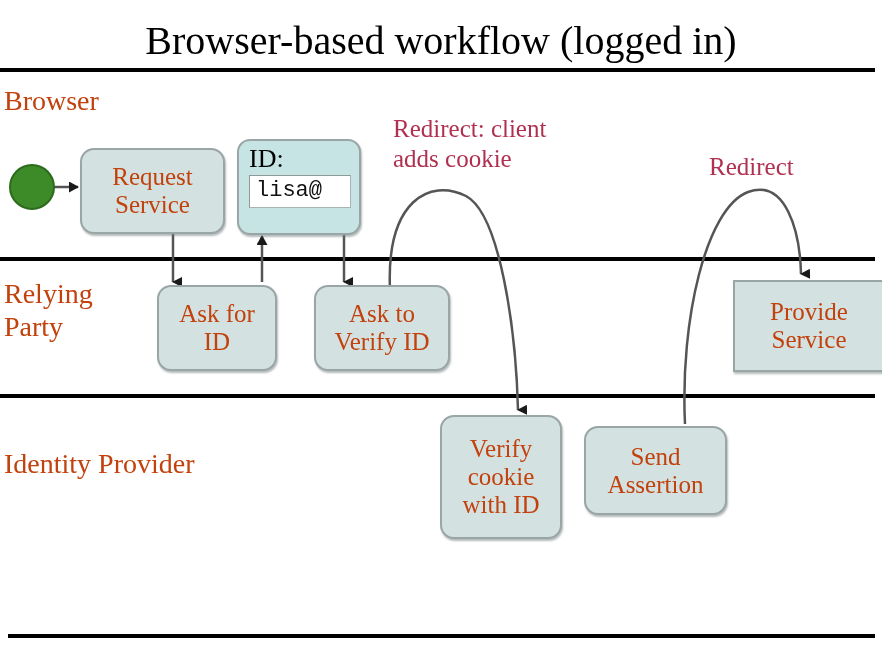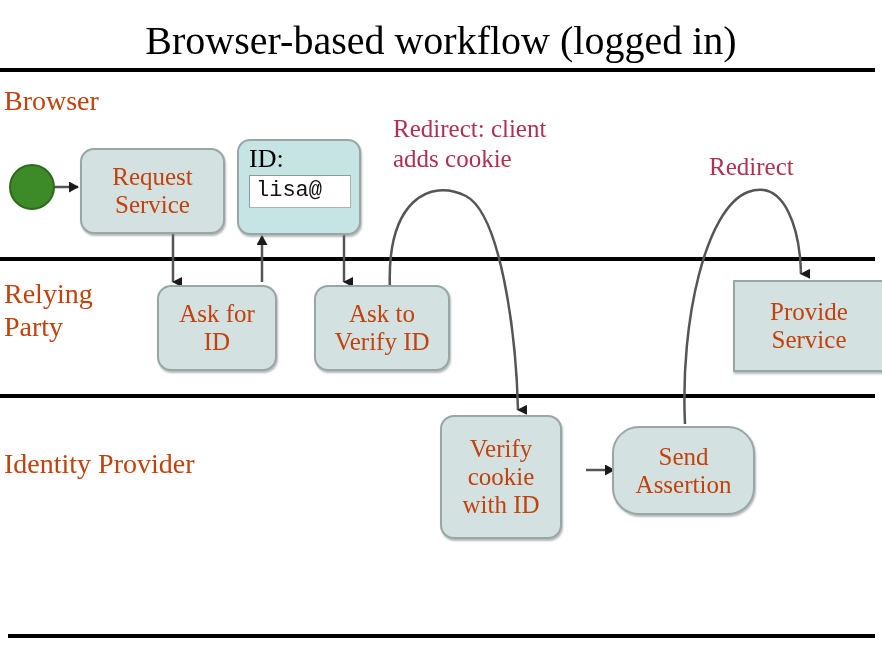--- a/index.html
+++ b/index.html
@@ -168,16 +168,16 @@
   <div class="node rounded" style="left:294px; top:285px; width:136px; height:86px;margin-left:20px;">Ask to
 Verify ID</div>
 
   <div class="node square" style="left:733px; top:280px; width:152px; height:92px;">Provide
 Service</div>
 
   <div class="node rounded" style="left:440px; top:415px; width:122px; height:124px;">Verify
 cookie
 with ID</div>
 
-  <div class="node rounded" style="left:612px; top:426px; width:143px; height:89px;border-radius:27px;">Send
+  <div class="node rounded" style="left:584px; top:426px; width:143px; height:89px;">Send
 Assertion</div>
 
 </div>
 
 </body></html>

